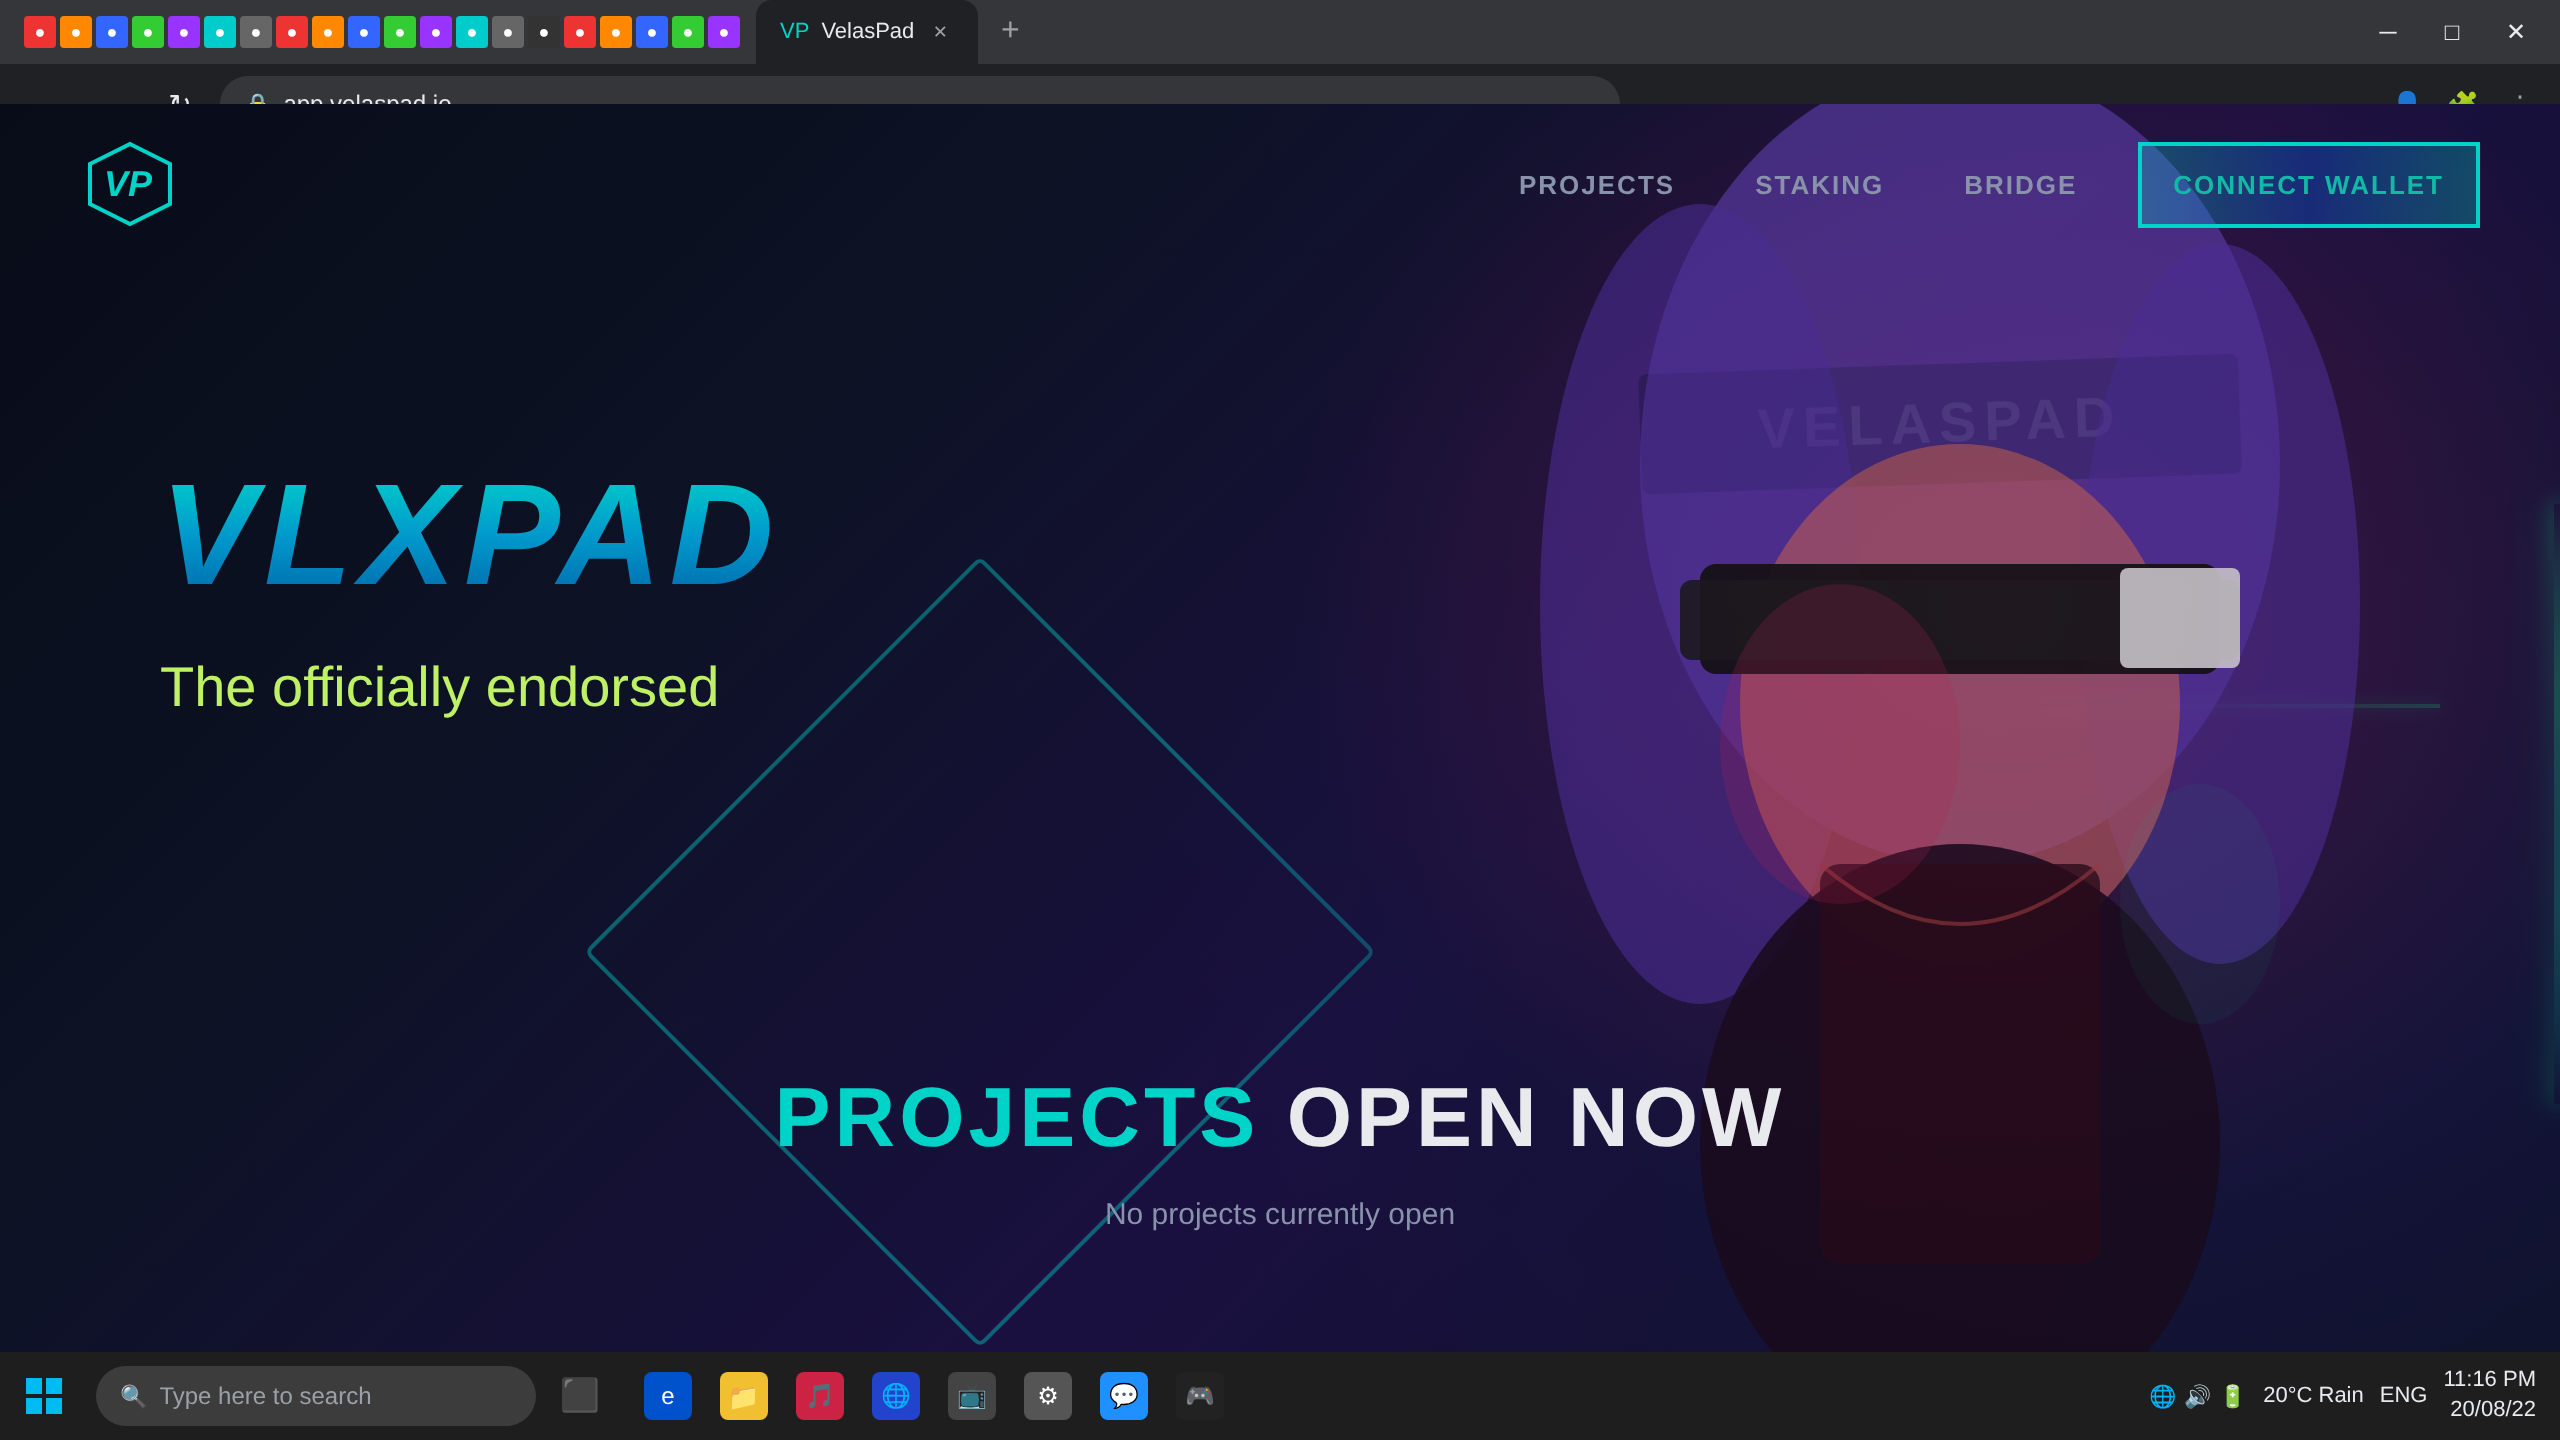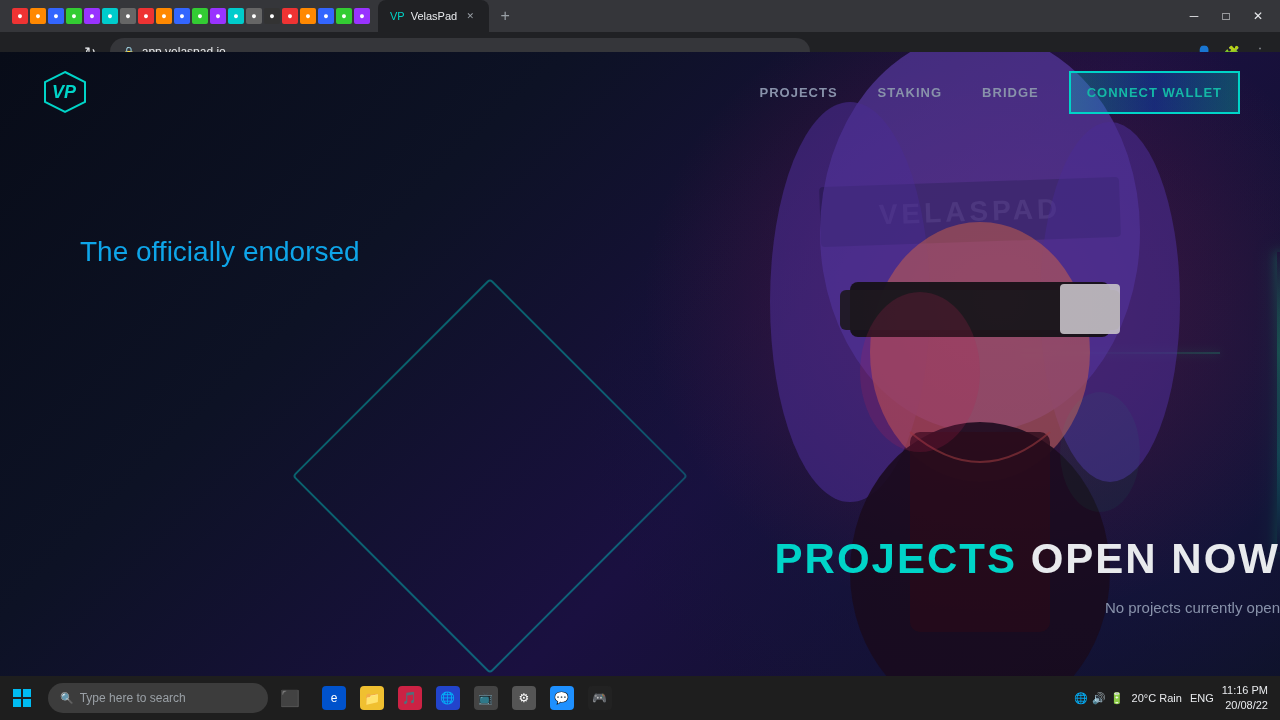--- a/index.html
+++ b/index.html
@@ -319,32 +319,32 @@
       background-clip: text;
       letter-spacing: 4px;
       line-height: 1;
       margin-bottom: 20px;
       font-style: italic;
     }
 
     .hero-subtitle {
       font-size: 28px;
       font-weight: 400;
-      color: #0ea5e9;
+      color: #bef264;
       line-height: 1.4;
       max-width: 500px;
     }
 
     
     .projects-section {
       position: absolute;
       bottom: 60px;
       left: 0;
       right: 0;
-      text-align: right;
+      text-align: center;
       z-index: 5;
     }
 
     .projects-title {
       font-size: 42px;
       font-weight: 900;
       letter-spacing: 2px;
       margin-bottom: 16px;
     }
 
@@ -586,20 +586,21 @@
     <div class="nav-links">
       <a class="nav-link">PROJECTS</a>
       <a class="nav-link">STAKING</a>
       <a class="nav-link">BRIDGE</a>
     </div>
 
     <button class="connect-wallet-btn">CONNECT WALLET</button>
   </nav>
 
   <div class="hero-content">
+    <div class="hero-title">VLXPAD</div>
     <div class="hero-subtitle">
       <span>The officially endorsed</span><br>
     </div>
   </div>
 
   <div class="projects-section">
     <div class="projects-title">
       <span class="projects-colored">PROJECTS</span><span class="projects-white"> OPEN NOW</span>
     </div>
     <div class="no-projects">No projects currently open</div>

